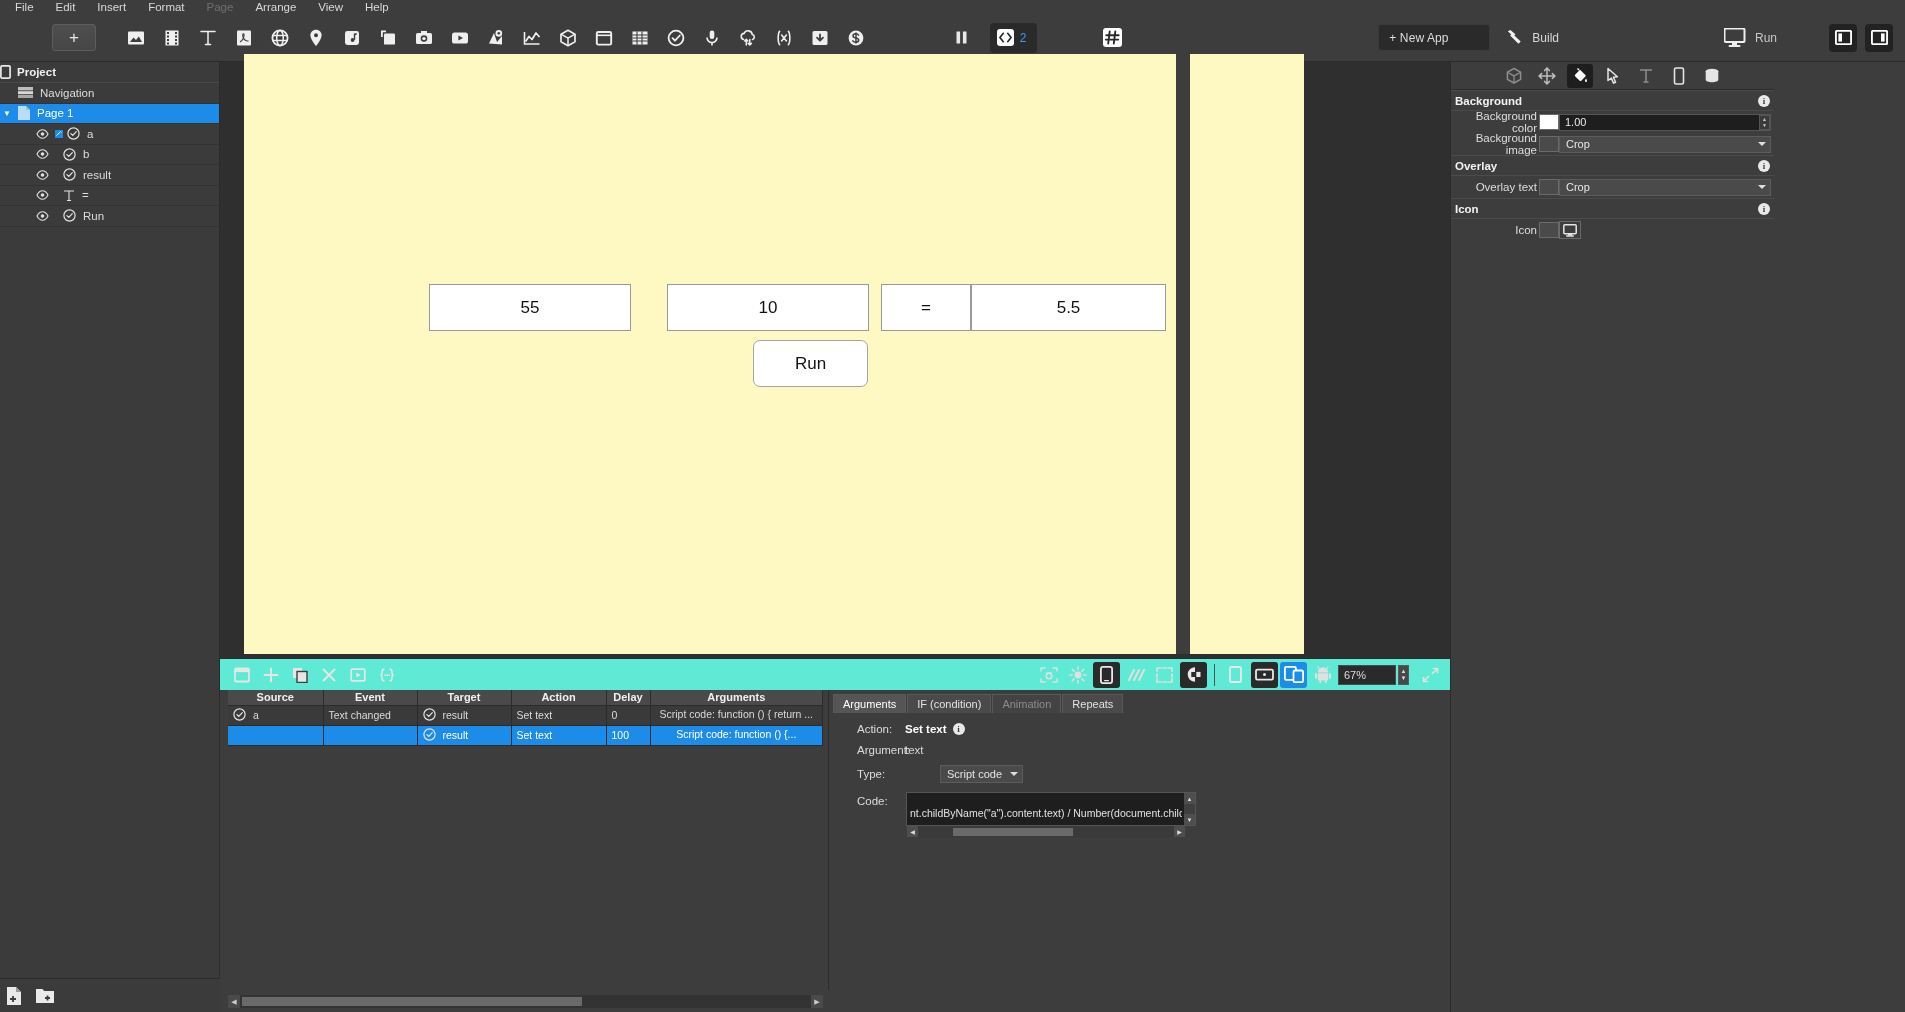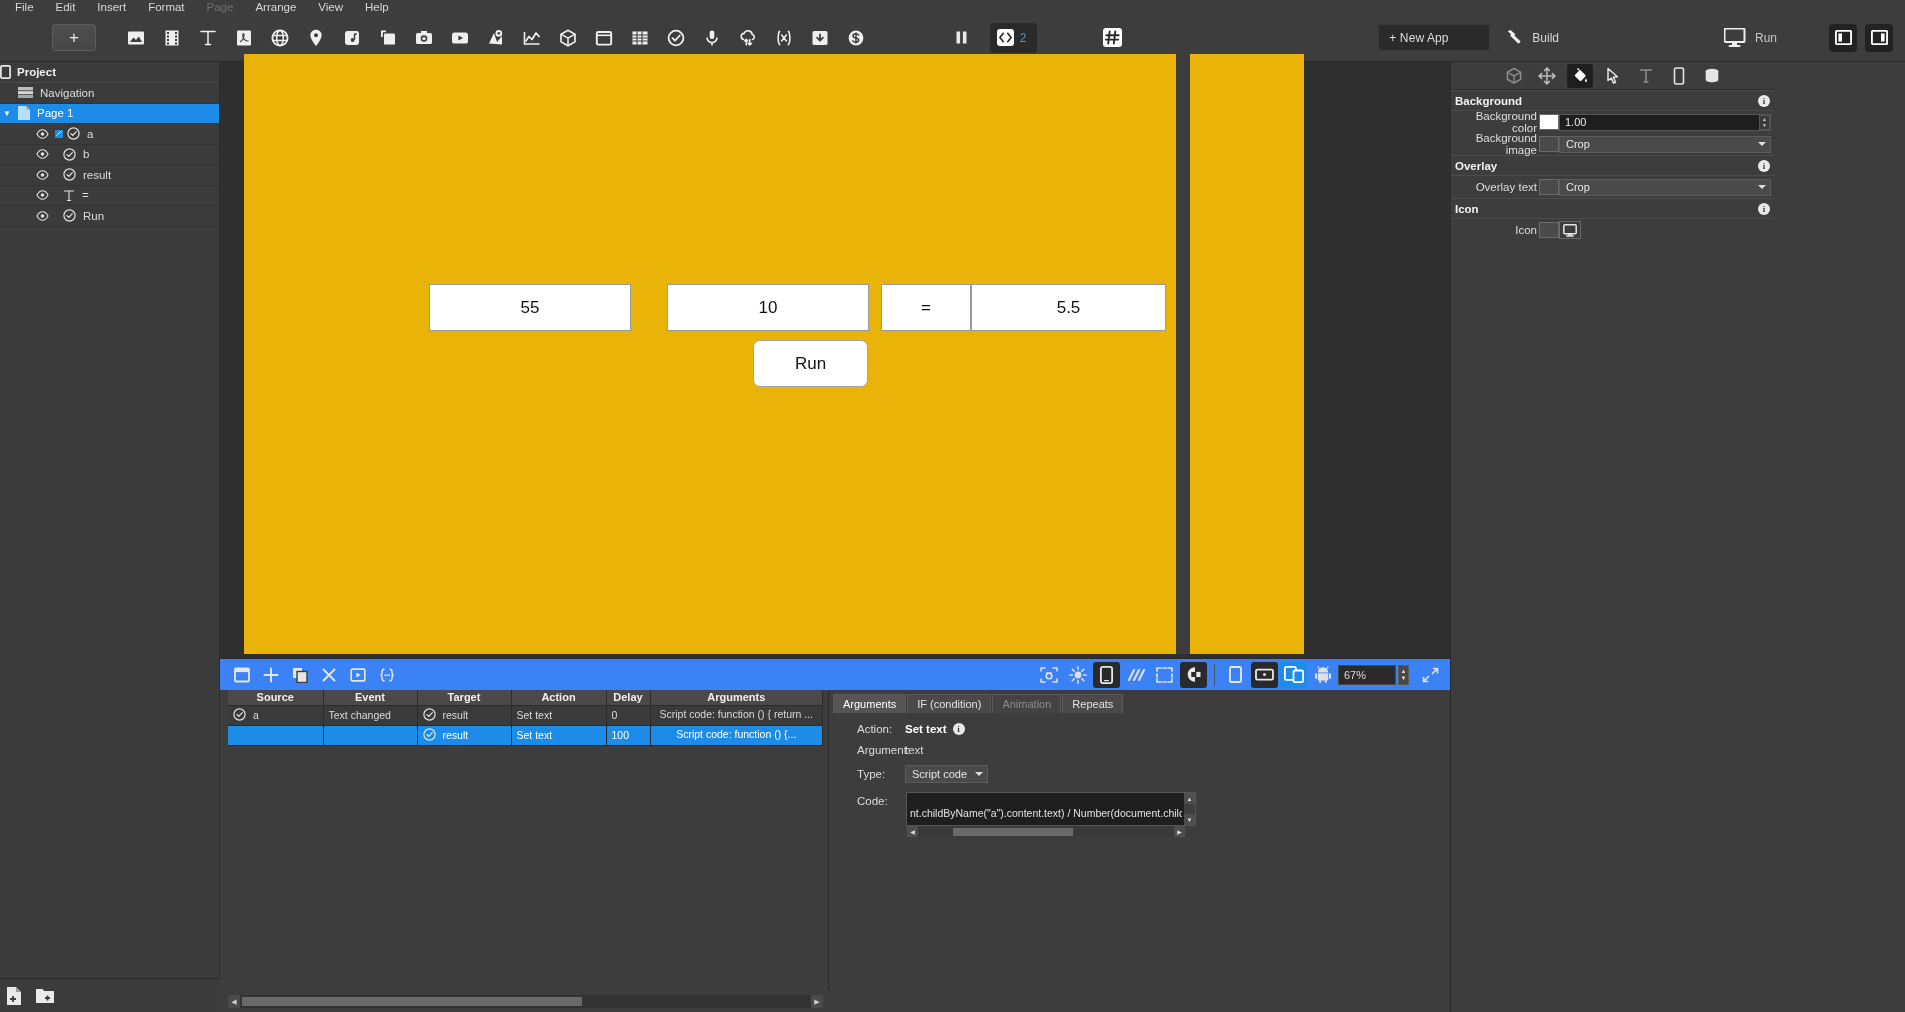--- a/index.html
+++ b/index.html
@@ -80,36 +80,36 @@
     display:flex; align-items:center; gap:14px; padding-left:6px;
   }
 
   
   .canvaswrap {
     position:absolute; left:220px; top:62px; right:324px; bottom:330px;
     background:#2f2f2f;
   }
   .canvas {
     position:absolute; left:24px; top:-8px; width:1060px; height:600px;
-    background:#eab308;
+    background:#fef9c3;
   }
   .canvas-scroll-v {
     position:absolute; right:260px; top:-8px; width:14px; height:600px; background:#3d3d3d;
   }
   .widget {
     position:absolute; background:#fff; border:1px solid #9a9a9a;
     display:flex; align-items:center; justify-content:center;
     color:#111; font-size:17px; font-family:"Liberation Sans", sans-serif;
   }
   .widget.runbtn-w { border-radius:7px; border-color:#a5a5a5; }
 
   
   .canvasbar {
     position:absolute; left:220px; right:324px; bottom:322px; height:32px;
-    background:#3b82f6; display:flex; align-items:center;
+    background:#5eead4; display:flex; align-items:center;
     border-top:1px solid #2b2b2b;
   }
   .cb-left { display:flex; align-items:center; gap:2px; margin-left:8px; }
   .cb-right { margin-left:auto; display:flex; align-items:center; gap:2px; margin-right:6px; }
   .cb-ico { width:27px; height:26px; display:flex; align-items:center; justify-content:center; border-radius:3px; }
   .cb-ico.dark { background:#2a2a2a; }
   .cb-ico.blue { background:#1c8ce8; }
   .cb-sep { width:1px; height:22px; background:#555; margin:0 5px; }
   .zoombox {
     width:58px; height:20px; background:#2a2a2a; border:1px solid #4a4a4a;
@@ -156,21 +156,21 @@
   }
   .evtab.active { background:#555; color:#fff; }
   .evtab.dim { color:#8c8c8c; background:#434343; }
   .ev-body { padding:10px 0 0 28px; font-size:11.5px; }
   .ev-line { display:flex; align-items:center; margin-bottom:9px; }
   .ev-line .k { width:48px; color:#dcdcdc; }
   .ev-line .v { color:#fff; font-weight:bold; }
   .selbox {
     height:18px; min-width:66px; background:#4a4a4a; border:1px solid #5c5c5c;
     display:flex; align-items:center; justify-content:space-between;
-    padding:0 4px 0 6px; color:#e4e4e4; font-size:11px; gap:8px;
+    padding:0 4px 0 6px; color:#e4e4e4; font-size:11px; gap:8px;margin-left:35px;
   }
   .codebox {
     position:relative; width:290px; height:34px; background:#1e1e1e;
     border:1px solid #555; margin-left:1px;
   }
   .codebox .txt {
     position:absolute; left:3px; top:14px; width:272px; height:15px; overflow:hidden;
     color:#e2e2e2; font-size:10.5px; white-space:nowrap;
   }
   .codebox .vbar { position:absolute; right:0; top:0; width:11px; height:100%;

